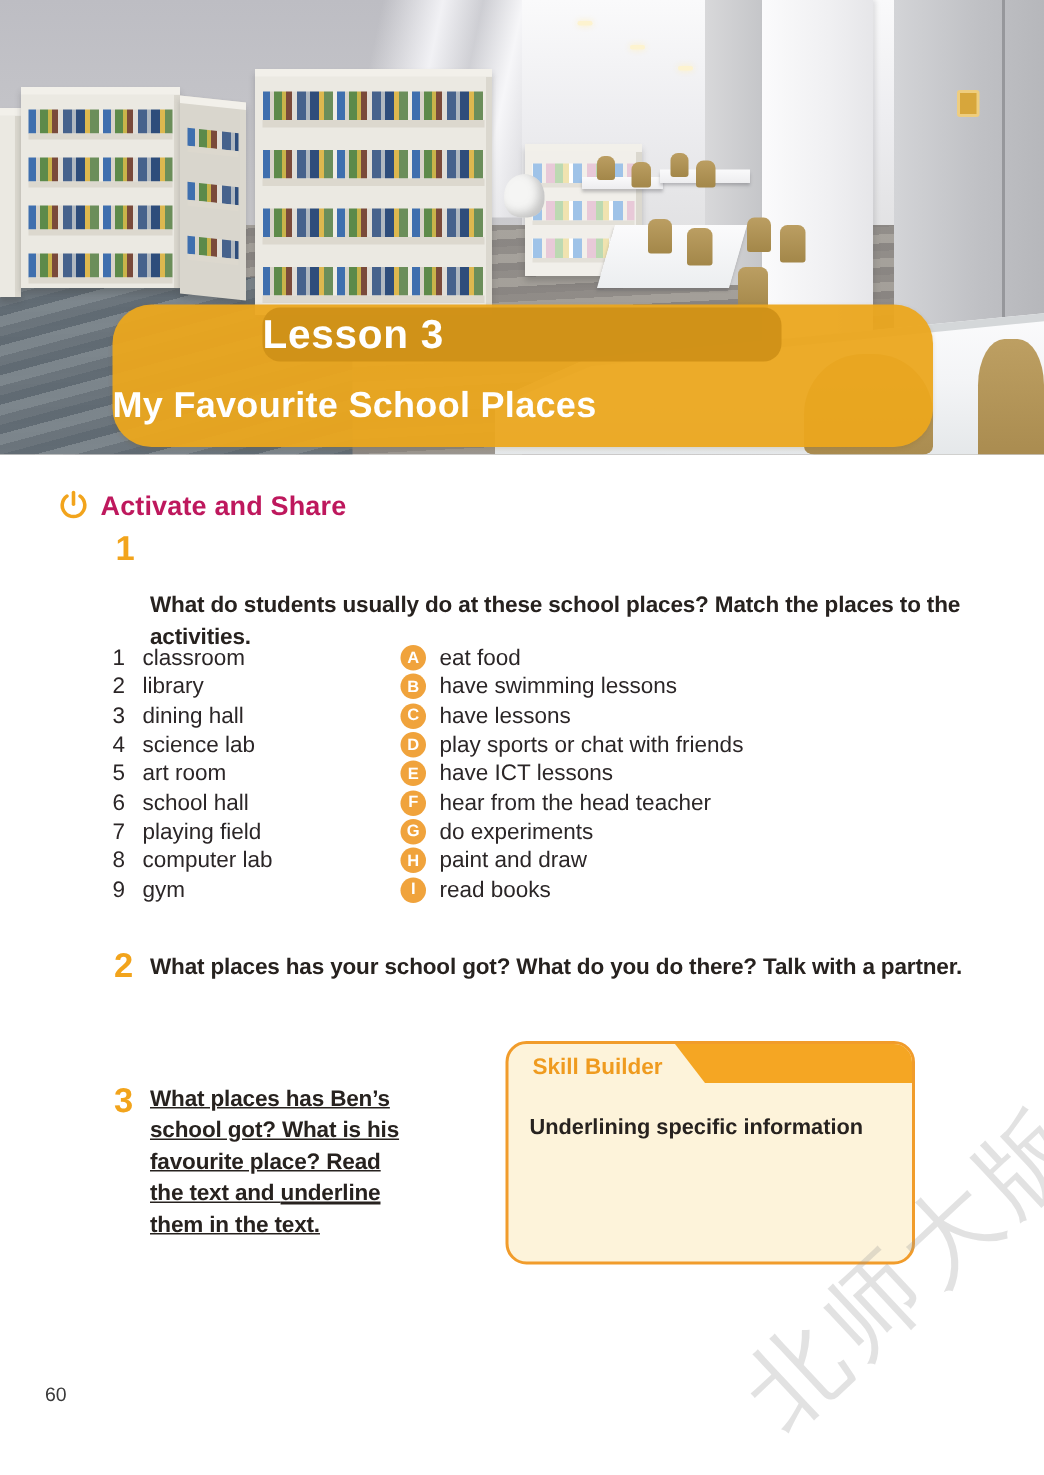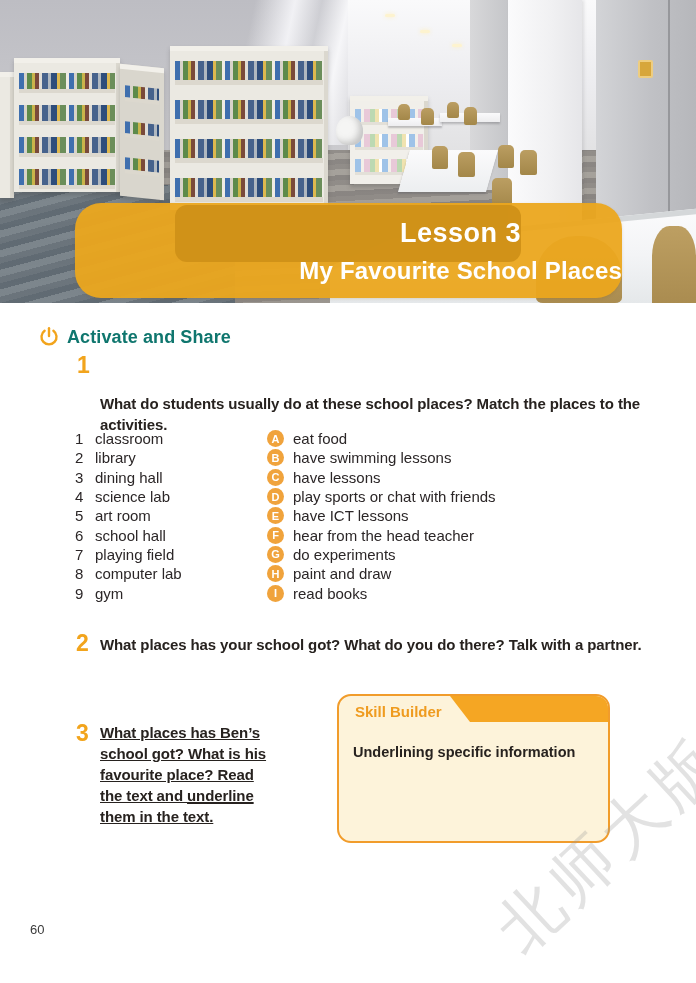--- a/index.html
+++ b/index.html
@@ -46,29 +46,29 @@
     clip-path:polygon(0 100%, 0 66%, 17% 40%, 100% 12%, 100% 100%);
     background:linear-gradient(180deg,#fdfdfe 0%,#f3f4f6 55%,#e5e8ea 100%);
   }
   .fg-table-edge { position:absolute; left:330px; top:196px; width:366px; height:107px;
     clip-path:polygon(0 70%, 0 66%, 17% 40%, 100% 12%, 100% 17%, 17.5% 45%);
     background:#d4d7d9; }
   .fg-chair { position:absolute; background:linear-gradient(180deg,#bd9f62 0%,#aa8c50 100%); }
   
   .banner { position:absolute; left:75px; top:203px; width:547px; height:95px;
     border-radius:26px; background:rgba(235,167,29,0.95); box-shadow:0 1px 3px rgba(120,80,0,.15); }
-  .banner-top { position:absolute; left:100px; top:2px; width:346px; height:57px;
+  .banner-top { position:absolute; left:100px; top:2px; width:346px; height:36px;
     border-radius:12px; background:rgba(207,145,24,0.96);
-    display:flex; align-items:center; justify-content:flex-end; }
+    display:flex; align-items:center; justify-content:flex-start; }
   .banner-lesson { font-size:27px; font-weight:bold; color:#ffffff; letter-spacing:.5px; }
-  .banner-title { position:absolute; left:0; right:0; top:54px; text-align:right;
+  .banner-title { position:absolute; left:0; right:0; top:54px; text-align:left;
     font-size:24px; font-weight:bold; color:#ffffff; letter-spacing:.2px; }
   
   .section-heading { position:absolute; display:flex; align-items:center; gap:7px; }
-  .section-heading .label { font-size:18px; font-weight:bold; color:#0f766e; letter-spacing:.1px; }
+  .section-heading .label { font-size:18px; font-weight:bold; color:#be185d; letter-spacing:.1px; }
   .ex-num { position:absolute; font-size:23px; font-weight:bold; color:#f2a41c; line-height:1; }
   .ex-text { position:absolute; font-size:15px; font-weight:bold; color:#27221f; line-height:21px; letter-spacing:-0.1px; }
   .match-list { position:absolute; left:75px; top:429px; width:560px; }
   .match-row { display:grid; grid-template-columns:20px 172px 26px auto; align-items:center; height:19.3px; font-size:15px; color:#2b2627; }
   .badge { width:17px; height:17px; border-radius:50%; background:#f0a33c;
     color:#ffffff; font-size:11px; font-weight:bold; display:flex; align-items:center; justify-content:center; }
   
   .skill-box { position:absolute; left:337px; top:694px; width:273px; height:149px;
     background:#fdf3da; border:2px solid #f19c2b; border-radius:14px; overflow:hidden; }
   .skill-tab { position:absolute; top:0; right:0; width:158px; height:26px; background:#f5a623;

